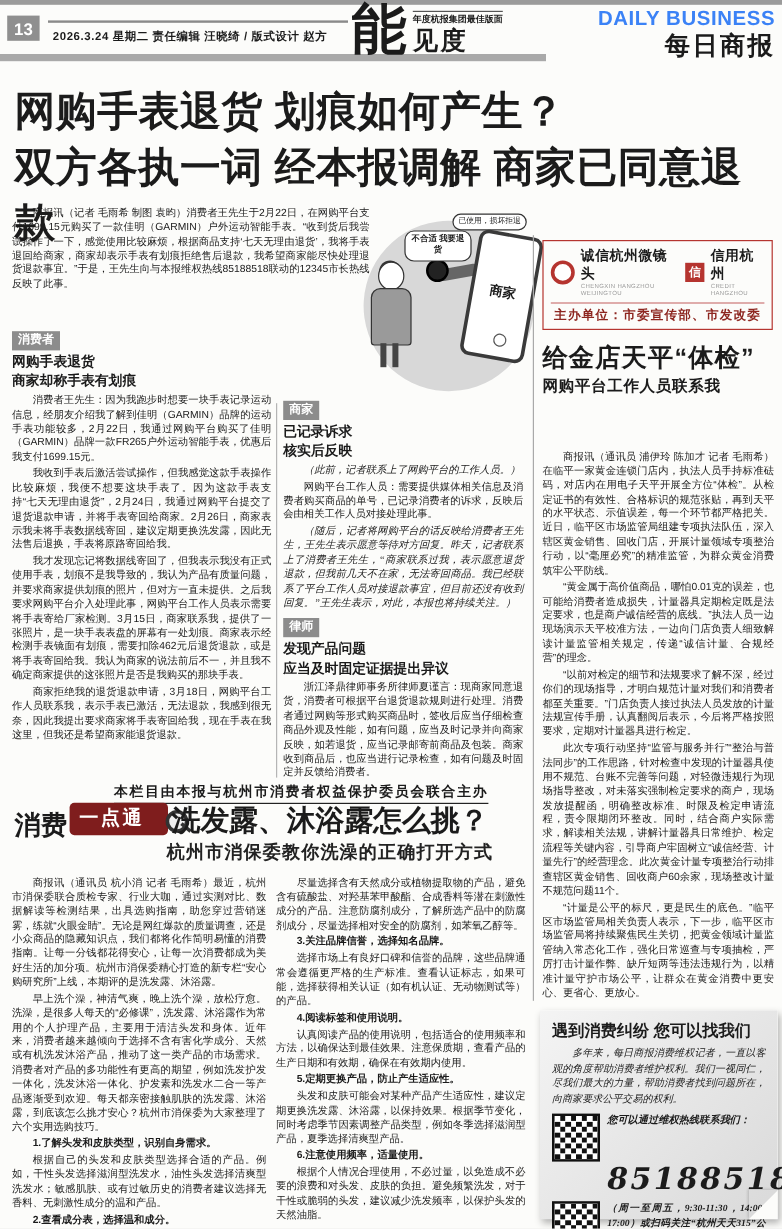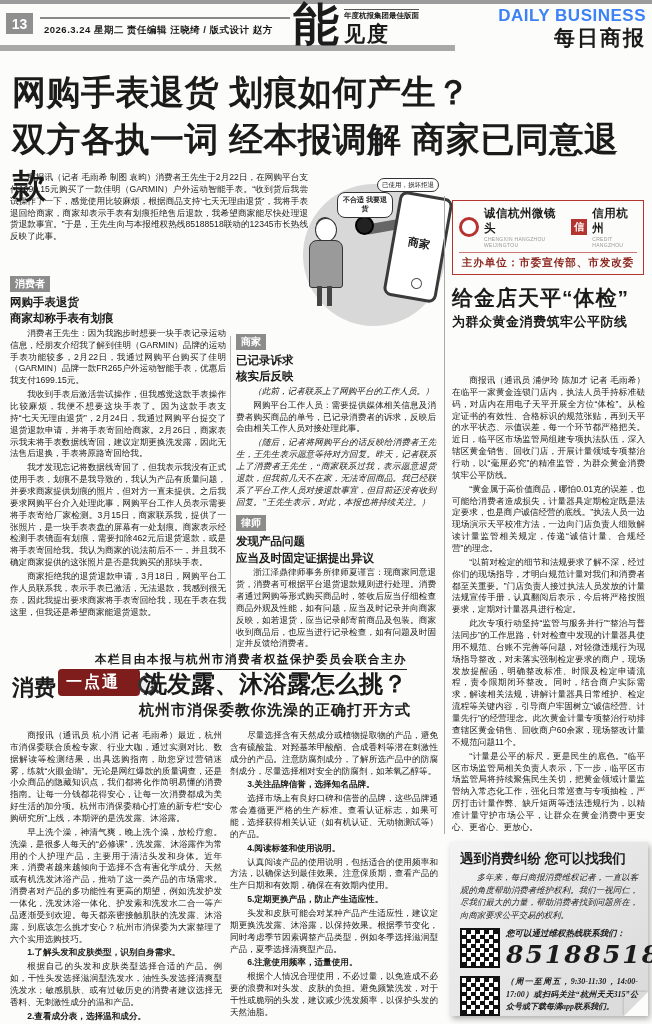--- a/index.html
+++ b/index.html
@@ -84,21 +84,21 @@
   #hotline-title{font-size:13.5px;font-weight:900;margin:8px 10px 4px;}
   #hotline-intro{margin:0 10px;font:italic 8.4px/1.5 "Liberation Serif",serif;text-align:justify;text-indent:2em;}
   .qr{width:36px;height:36px;border:2px solid #111;background:
       conic-gradient(#111 90deg,#fff 90deg 180deg,#111 180deg 270deg,#fff 270deg);
       background-size:9px 9px;}
   #hotline-row1{position:relative;margin:6px 10px 0;min-height:44px;}
   #hotline-row2{position:relative;margin:4px 10px 0;min-height:40px;}
   #qr1{position:absolute;left:0;top:0;}
   #qr2{position:absolute;left:0;top:0;}
   #hotline-lead{margin-left:46px;font:italic 700 8.5px "Liberation Serif",serif;}
-  #hotline-phone{margin-left:46px;font:italic 900 25px "DejaVu Serif",serif;letter-spacing:2px;}
+  #hotline-phone{margin-left:46px;font:italic 900 25px "DejaVu Serif",serif;letter-spacing:2px;margin-top:28px;}
   #hotline-hours{margin-left:46px;font:italic 700 8px/1.55 "Liberation Serif",serif;text-align:justify;}
 </style>
 </head>
 <body>
 
 <div id="page">
 
   <div class="abs" id="rule-top"></div>
   <div class="abs" id="page-num">13</div>
   <div class="abs" id="hdr-line1"></div>
@@ -172,21 +172,21 @@
       <span id="credit-icon">信</span>
       <span>
         <div class="badge-txt">信用杭州</div>
         <div class="badge-sub">CREDIT HANGZHOU</div>
       </span>
     </div>
     <div id="badge-div"></div>
     <div id="organizer">主办单位：市委宣传部、市发改委</div>
   </div>
   <div class="abs" id="right-headline">给金店天平“体检”</div>
-  <div class="abs" id="right-subhead">为群众黄金消费筑牢公平防线</div>
+  <div class="abs" id="right-subhead">网购平台工作人员联系我</div>
   <div class="abs bodytxt" id="right-body">
     <p>商报讯（通讯员 浦伊玲 陈加才 记者 毛雨希）在临平一家黄金连锁门店内，执法人员手持标准砝码，对店内在用电子天平开展全方位“体检”。从检定证书的有效性、合格标识的规范张贴，再到天平的水平状态、示值误差，每一个环节都严格把关。近日，临平区市场监管局组建专项执法队伍，深入辖区黄金销售、回收门店，开展计量领域专项整治行动，以“毫厘必究”的精准监管，为群众黄金消费筑牢公平防线。</p>
     <p>“黄金属于高价值商品，哪怕0.01克的误差，也可能给消费者造成损失，计量器具定期检定既是法定要求，也是商户诚信经营的底线。”执法人员一边现场演示天平校准方法，一边向门店负责人细致解读计量监管相关规定，传递“诚信计量、合规经营”的理念。</p>
     <p>“以前对检定的细节和法规要求了解不深，经过你们的现场指导，才明白规范计量对我们和消费者都至关重要。”门店负责人接过执法人员发放的计量法规宣传手册，认真翻阅后表示，今后将严格按照要求，定期对计量器具进行检定。</p>
     <p>此次专项行动坚持“监管与服务并行”“整治与普法同步”的工作思路，针对检查中发现的计量器具使用不规范、台账不完善等问题，对轻微违规行为现场指导整改，对未落实强制检定要求的商户，现场发放提醒函，明确整改标准、时限及检定申请流程，责令限期闭环整改。同时，结合商户实际需求，解读相关法规，讲解计量器具日常维护、检定流程等关键内容，引导商户牢固树立“诚信经营、计量先行”的经营理念。此次黄金计量专项整治行动排查辖区黄金销售、回收商户60余家，现场整改计量不规范问题11个。</p>
     <p>“计量是公平的标尺，更是民生的底色。”临平区市场监管局相关负责人表示，下一步，临平区市场监管局将持续聚焦民生关切，把黄金领域计量监管纳入常态化工作，强化日常巡查与专项抽检，严厉打击计量作弊、缺斤短两等违法违规行为，以精准计量守护市场公平，让群众在黄金消费中更安心、更省心、更放心。</p>
   </div>
 
   <div class="abs" id="tips-banner">本栏目由本报与杭州市消费者权益保护委员会联合主办</div>
   <div class="abs" id="tips-logo1">消费</div>

